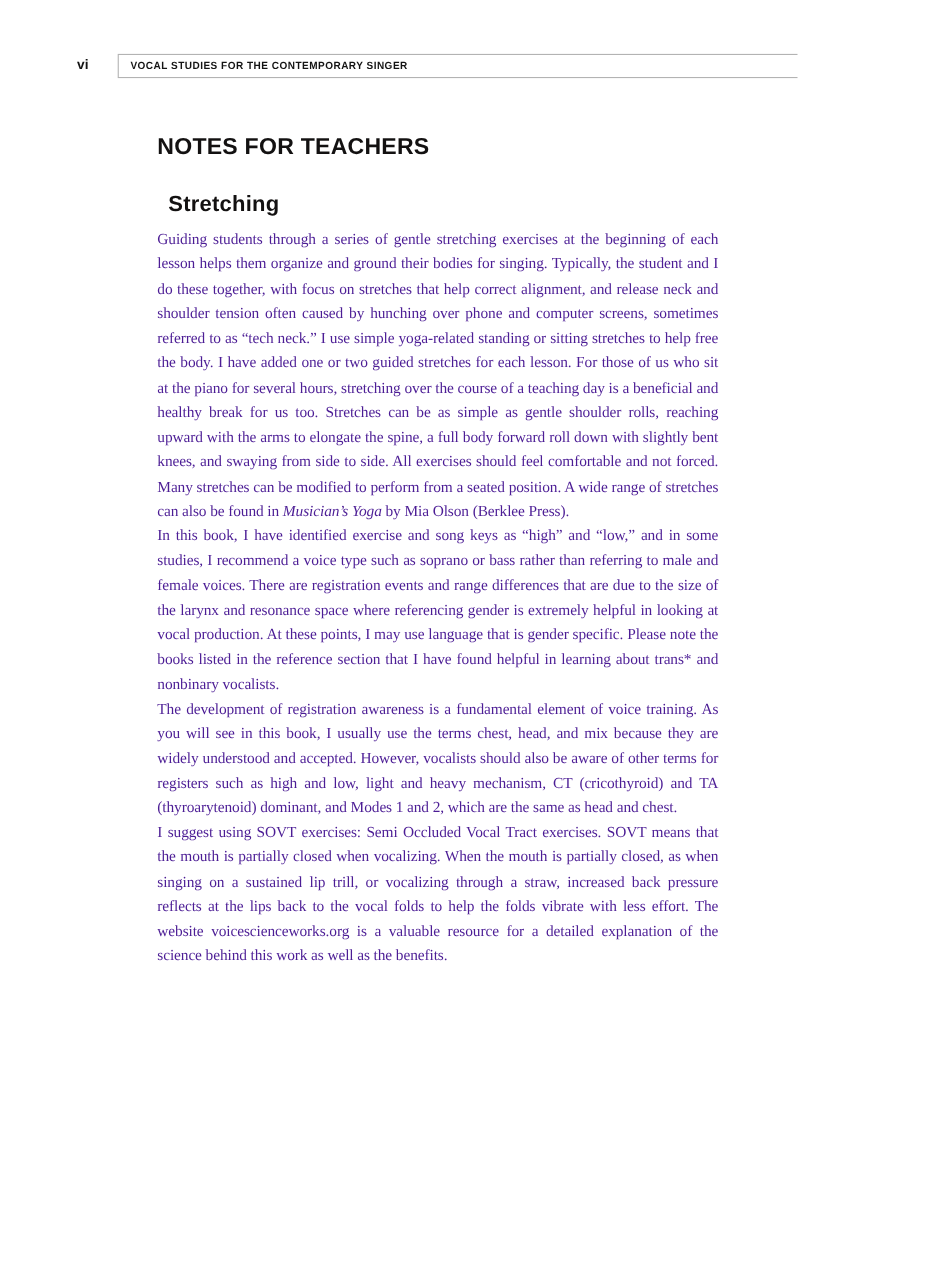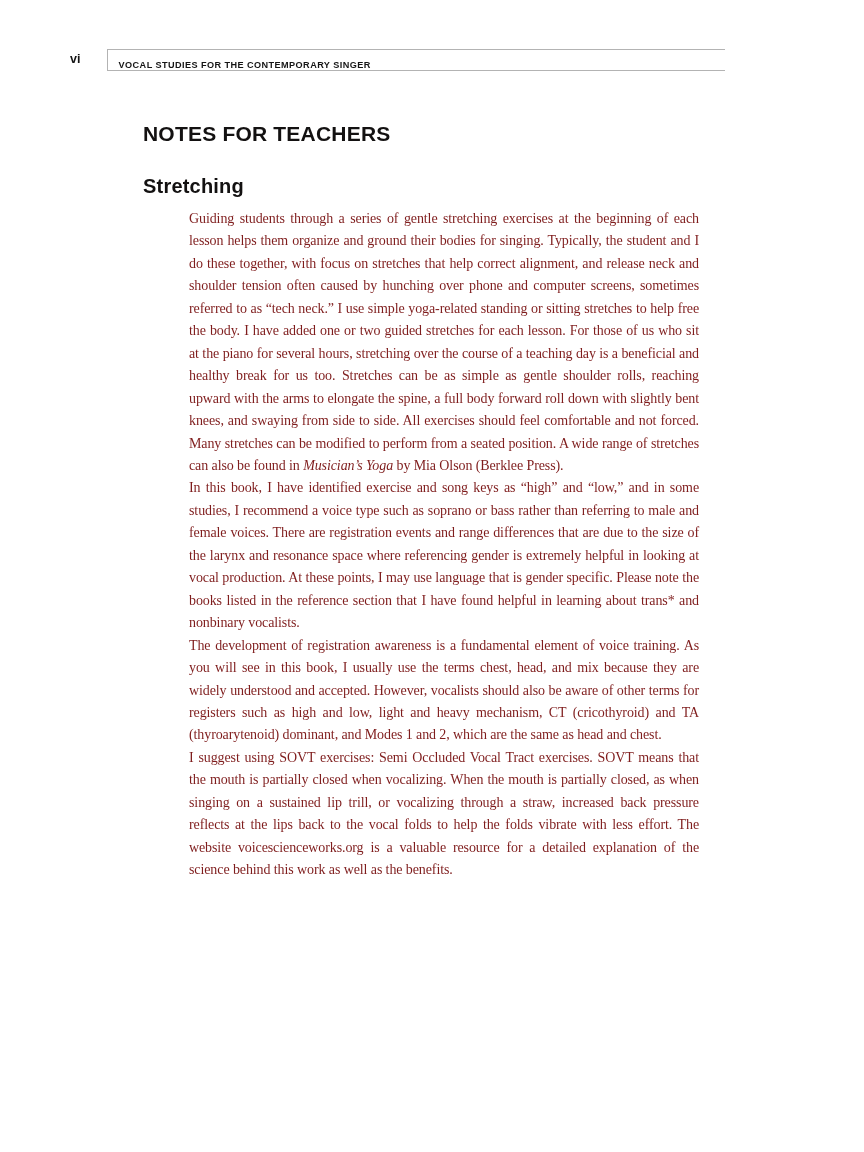--- a/index.html
+++ b/index.html
@@ -31,21 +31,21 @@
     color: #141414;
   }
   .header-box {
     position: absolute;
     left: 107px;
     width: 684px;
     height: 22px;
     border: 1px solid #b3b3b3;
     background: #ffffff;
     display: flex;
-    align-items: flex-end;
+    align-items: center;
   }
   .header-box span {
     padding-left: 11px;
     font-family: "Liberation Sans", sans-serif;
     font-weight: 700;
     font-size: 9.5px;
     letter-spacing: 0.45px;
     color: #141414;
     transform: scaleX(0.96);
     transform-origin: left center;
@@ -67,30 +67,29 @@
     color: #131111;
     margin: 8px 0 24px 0;
   }
   h2 {
     font-family: "Liberation Sans", sans-serif;
     font-weight: 700;
     font-size: 20px;
     line-height: 26px;
     letter-spacing: 0.2px;
     color: #131111;
-    margin: 25px 0 9px 0;
+    margin: 25px 0 9px 10px;
   }
   section > p {
-    margin-left: 46px;
     width: 510px;
     font-size: 14px;
     line-height: 22.45px;
     letter-spacing: -0.1px;
     text-align: justify;
-    color: #7f1d1d;
+    color: #4c1d95;
   }
   section > p .seg-italic { font-style: italic; }
 </style>
 </head>
 <body>
 
 <div class="page">
 
   <header class="running-header">
     <span class="folio">vi</span>

